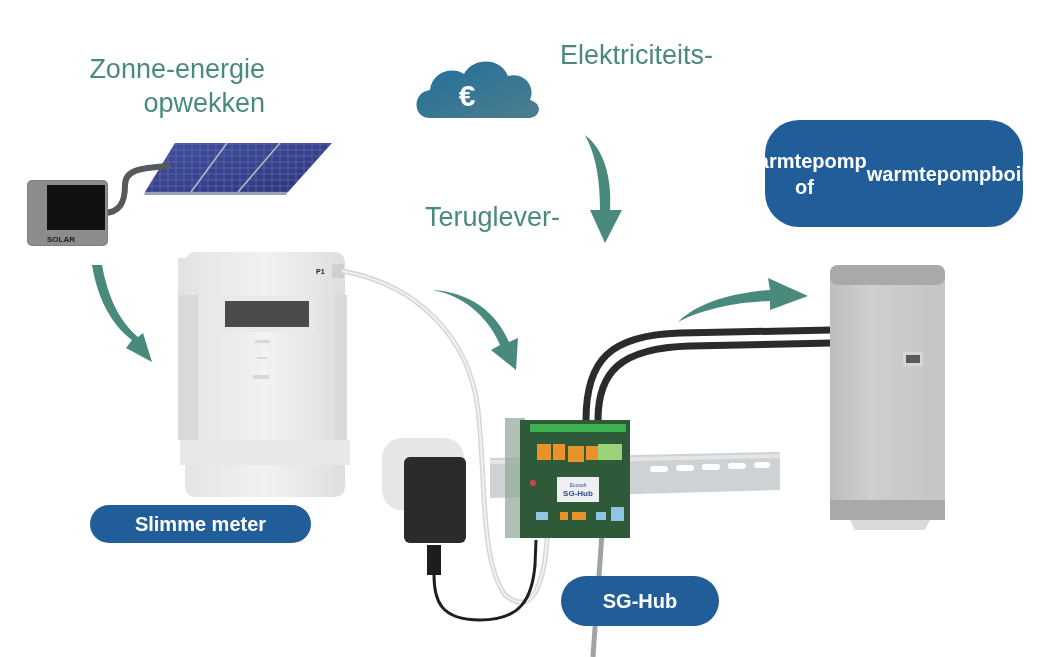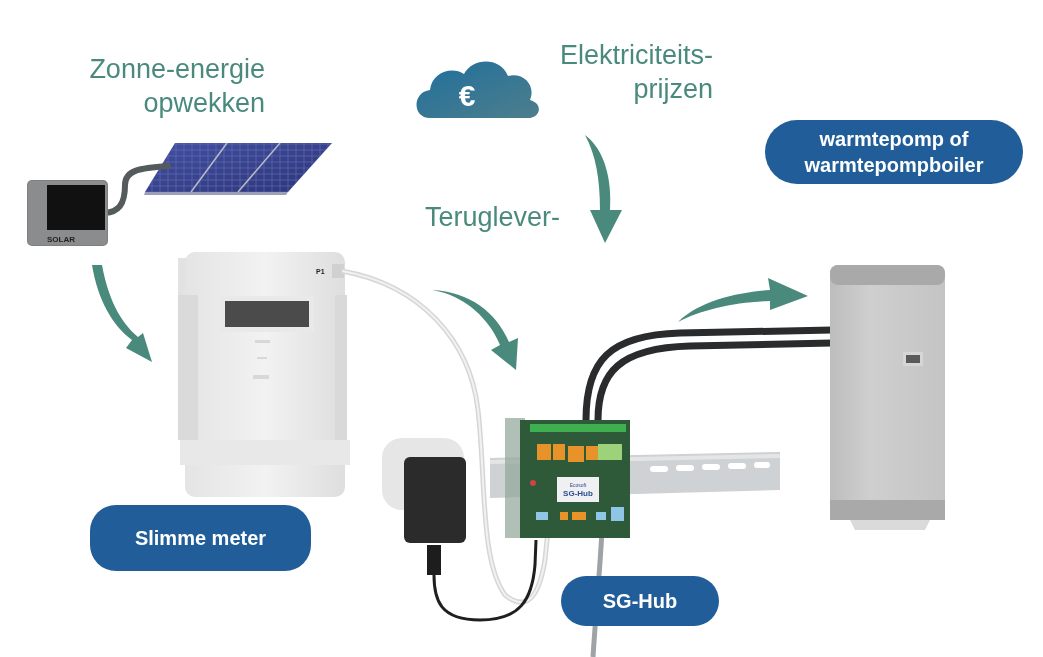--- a/index.html
+++ b/index.html
@@ -136,34 +136,33 @@
   <text x="578" y="496" font-family="Liberation Sans, sans-serif" font-size="8" font-weight="bold" fill="#2a4d8f" text-anchor="middle">SG-Hub</text>
 </svg>
 
 <div class="label" style="left:50px; top:52px; width:215px;">
   <div>Zonne-energie</div>
   <div>opwekken</div>
 </div>
 
 <div class="label" style="left:528px; top:38px; width:185px;">
   <div>Elektriciteits-</div>
-  <div>prijzen</div>
 </div>
 
 <div class="label" style="left:360px; top:200px; width:200px;">
   <div>Teruglever-</div>
 </div>
 
 <div class="label" style="left:660px; top:204px; width:160px;">
 </div>
 
-<div class="pill" style="left:765px; top:120px; width:258px; height:64px; border-radius:34px; flex-direction:column;">
+<div class="pill" style="left:765px; top:120px; width:258px; height:107px; border-radius:34px; ">
   <div>warmtepomp of</div>
   <div>warmtepompboiler</div>
 </div>
 
-<div class="pill" style="left:90px; top:505px; width:221px; height:66px;">
+<div class="pill" style="left:90px; top:505px; width:221px; height:38px;">
   <span>Slimme meter</span>
 </div>
 
 <div class="pill" style="left:561px; top:576px; width:158px; height:50px;">
   <span>SG-Hub</span>
 </div>
 
 </body></html>

